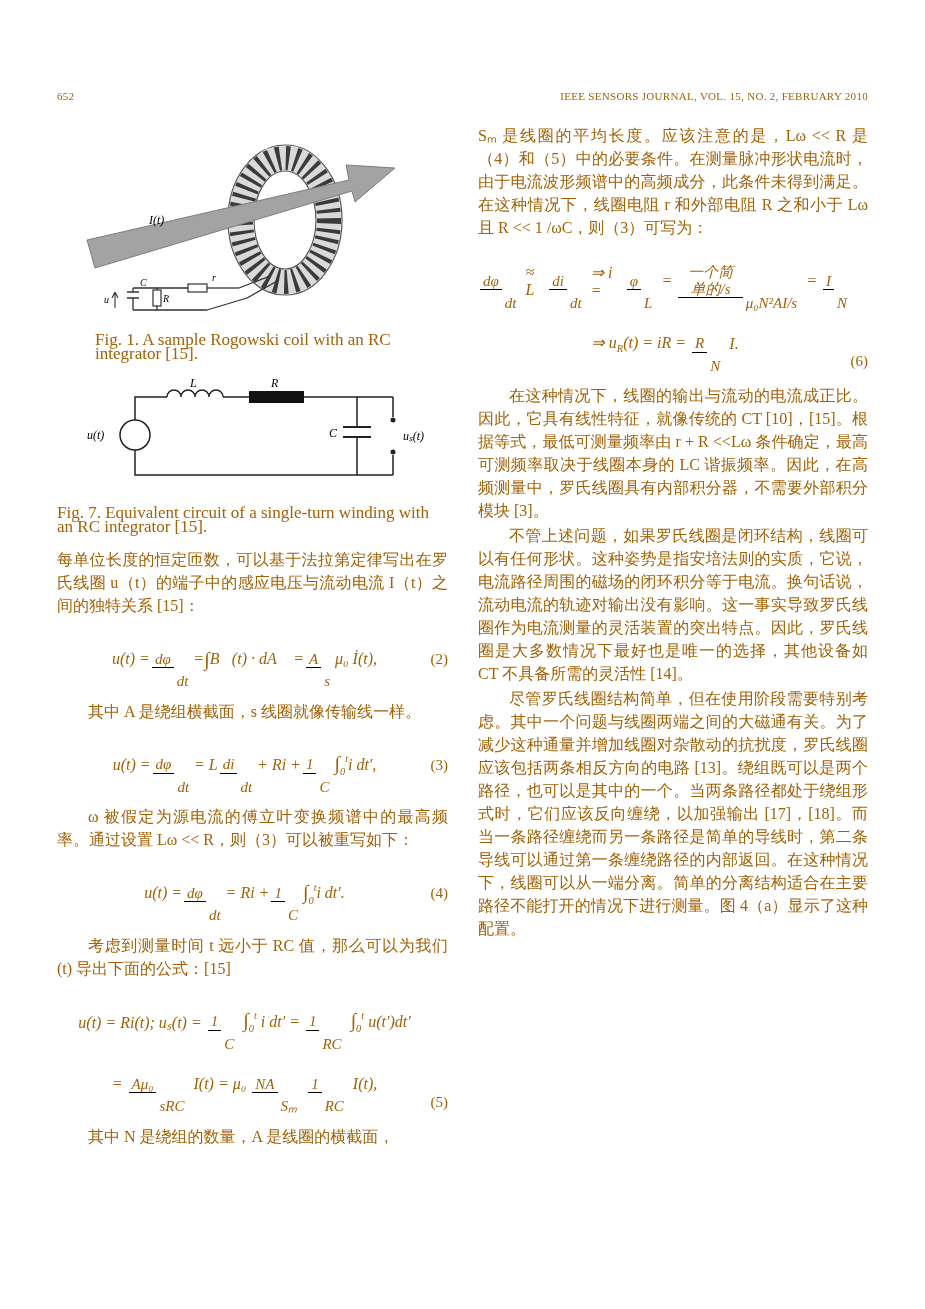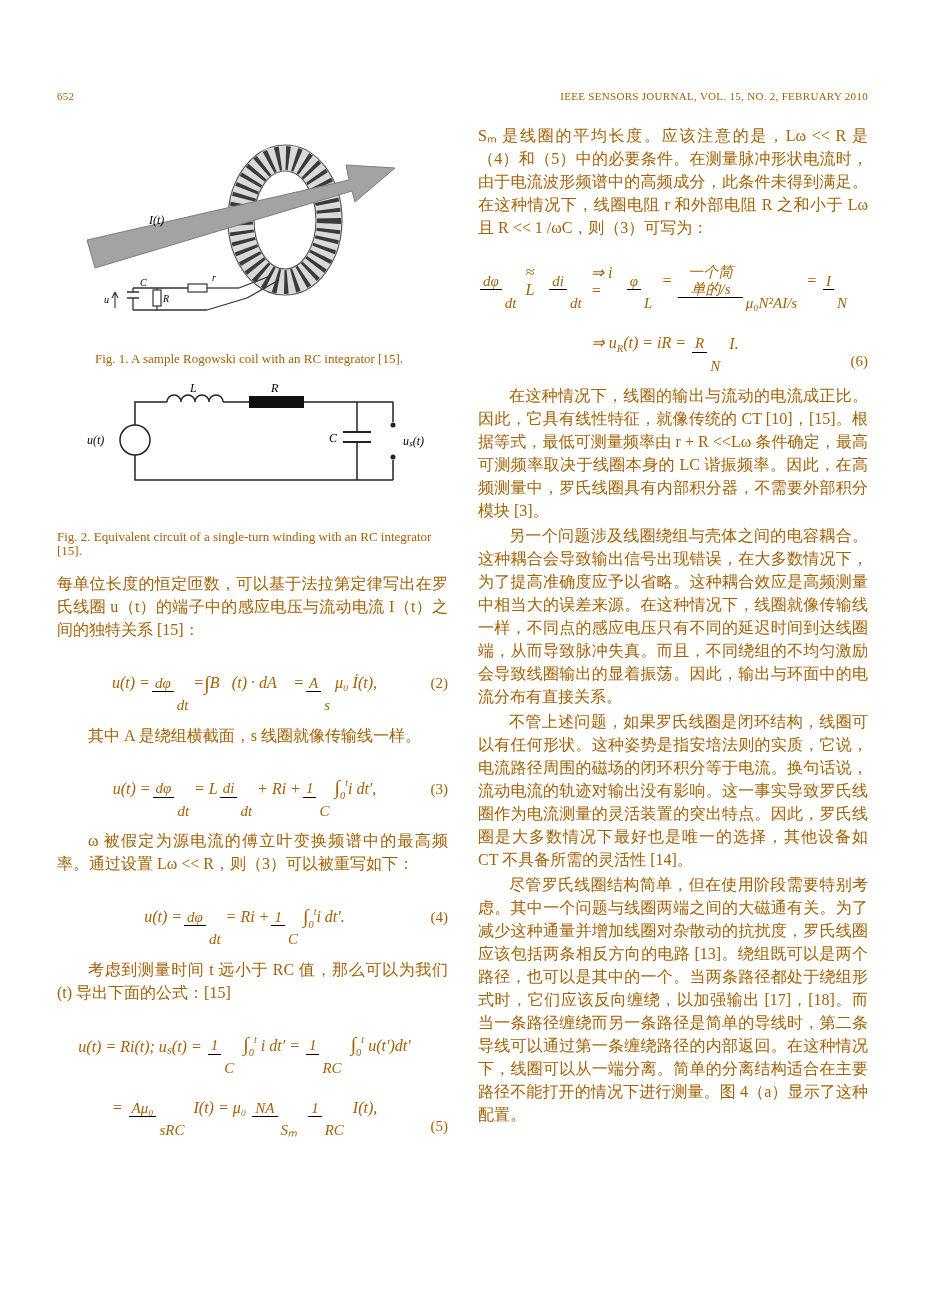--- a/index.html
+++ b/index.html
@@ -19,21 +19,21 @@
   }
   .col { width:391px; }
   .para {
     margin:0 0 2px 0; text-align:justify;
     font-size:16px; line-height:23px;
   }
   .indent { text-indent:31px; }
 
   
   .figure { margin:4px 0 14px 0; }
-  .fig-caption { font-size:13px; line-height:14px; margin-top:24px; }
+  .fig-caption { font-size:17px; line-height:14px; margin-top:5px; }
   .cap1 { padding-left:38px; }
   svg text { font-family:"Liberation Serif", serif; }
   .svglbl { font-style:italic; font-size:12px; }
   .svglbl-s { font-style:italic; font-size:10px; }
 
   
   .equation {
     position:relative; display:flex; align-items:center; justify-content:center;
     padding:10px 16px 10px 0;
     font-family:"Liberation Serif", serif; font-style:italic; font-size:16px;
@@ -124,21 +124,21 @@
           </g>
           <rect x="192" y="16" width="55" height="12" fill="#111"></rect>
           <circle cx="336" cy="45" r="2.5" fill="#222"></circle>
           <circle cx="336" cy="77" r="2.5" fill="#222"></circle>
           <text class="svglbl" x="30" y="64">u(t)</text>
           <text class="svglbl" x="133" y="12">L</text>
           <text class="svglbl" x="214" y="12">R</text>
           <text class="svglbl" x="272" y="62">C</text>
           <text class="svglbl" x="346" y="65">uₛ(t)</text>
         </svg>
-        <div class="fig-caption">Fig. 2.   Equivalent circuit of a single-turn winding with an RC integrator [15].</div>
+        <div class="fig-caption">Fig. 7.   Equivalent circuit of a single-turn winding with an RC integrator [15].</div>
       </div>
 
       <p class="para">每单位长度的恒定匝数，可以基于法拉第定律写出在罗氏线圈 u（t）的端子中的感应电压与流动电流 I（t）之间的独特关系 [15]：</p>
 
       <div class="equation">
         <span>u(t) =</span>
         <span class="frac">
           <span class="fnum">dφ</span>
           <span class="fden">dt</span>
         </span>
@@ -225,20 +225,21 @@
           </span>
           <span class="frac">
             <span class="fnum">1</span>
             <span class="fden">RC</span>
           </span>
           <span>I(t),</span>
         </div>
         <span class="eq-num">(5)</span>
       </div>
 
+      <p class="para indent">其中 N 是绕组的数量，A 是线圈的横截面，</p>
     </div>
 
     <div class="col">
 
       <p class="para">Sₘ 是线圈的平均长度。应该注意的是，Lω &lt;&lt; R 是（4）和（5）中的必要条件。在测量脉冲形状电流时，由于电流波形频谱中的高频成分，此条件未得到满足。在这种情况下，线圈电阻 r 和外部电阻 R 之和小于 Lω 且 R &lt;&lt; 1 /ωC，则（3）可写为：</p>
 
       <div class="equation multi">
         <div class="eq-line">
           <span class="frac">
             <span class="fnum">dφ</span>
@@ -270,19 +271,18 @@
           <span class="frac">
             <span class="fnum">R</span>
             <span class="fden">N</span>
           </span>
           <span>I.</span>
         </div>
         <span class="eq-num">(6)</span>
       </div>
 
       <p class="para indent">在这种情况下，线圈的输出与流动的电流成正比。因此，它具有线性特征，就像传统的 CT [10]，[15]。根据等式，最低可测量频率由 r + R &lt;&lt;Lω 条件确定，最高可测频率取决于线圈本身的 LC 谐振频率。因此，在高频测量中，罗氏线圈具有内部积分器，不需要外部积分模块 [3]。</p>
-      <p class="para indent">另一个问题涉及线圈绕组与壳体之间的电容耦合。这种耦合会导致输出信号出现错误，在大多数情况下，为了提高准确度应予以省略。这种耦合效应是高频测量中相当大的误差来源。在这种情况下，线圈就像传输线一样，不同点的感应电压只有不同的延迟时间到达线圈端，从而导致脉冲失真。而且，不同绕组的不均匀激励会导致线圈输出的显着振荡。因此，输出与环面中的电流分布有直接关系。</p>
       <p class="para indent">不管上述问题，如果罗氏线圈是闭环结构，线圈可以有任何形状。这种姿势是指安培法则的实质，它说，电流路径周围的磁场的闭环积分等于电流。换句话说，流动电流的轨迹对输出没有影响。这一事实导致罗氏线圈作为电流测量的灵活装置的突出特点。因此，罗氏线圈是大多数情况下最好也是唯一的选择，其他设备如 CT 不具备所需的灵活性 [14]。</p>
       <p class="para indent">尽管罗氏线圈结构简单，但在使用阶段需要特别考虑。其中一个问题与线圈两端之间的大磁通有关。为了减少这种通量并增加线圈对杂散动的抗扰度，罗氏线圈应该包括两条相反方向的电路 [13]。绕组既可以是两个路径，也可以是其中的一个。当两条路径都处于绕组形式时，它们应该反向缠绕，以加强输出 [17]，[18]。而当一条路径缠绕而另一条路径是简单的导线时，第二条导线可以通过第一条缠绕路径的内部返回。在这种情况下，线圈可以从一端分离。简单的分离结构适合在主要路径不能打开的情况下进行测量。图 4（a）显示了这种配置。</p>
     </div>
 
   </div>
 </div>
 
 </body></html>

